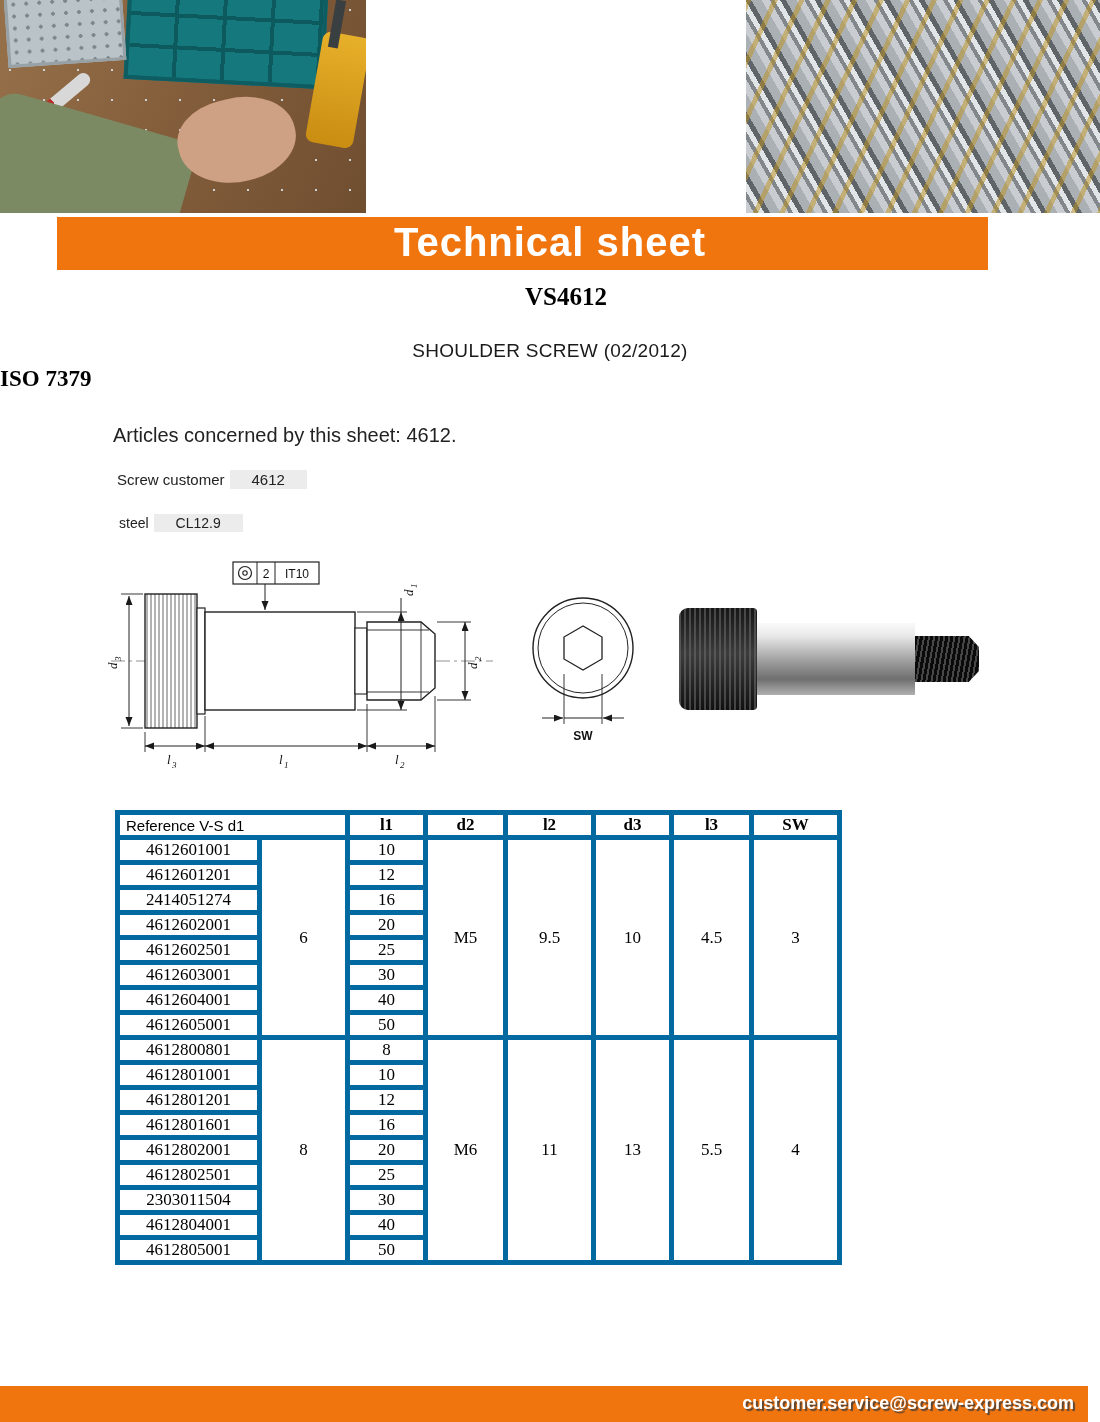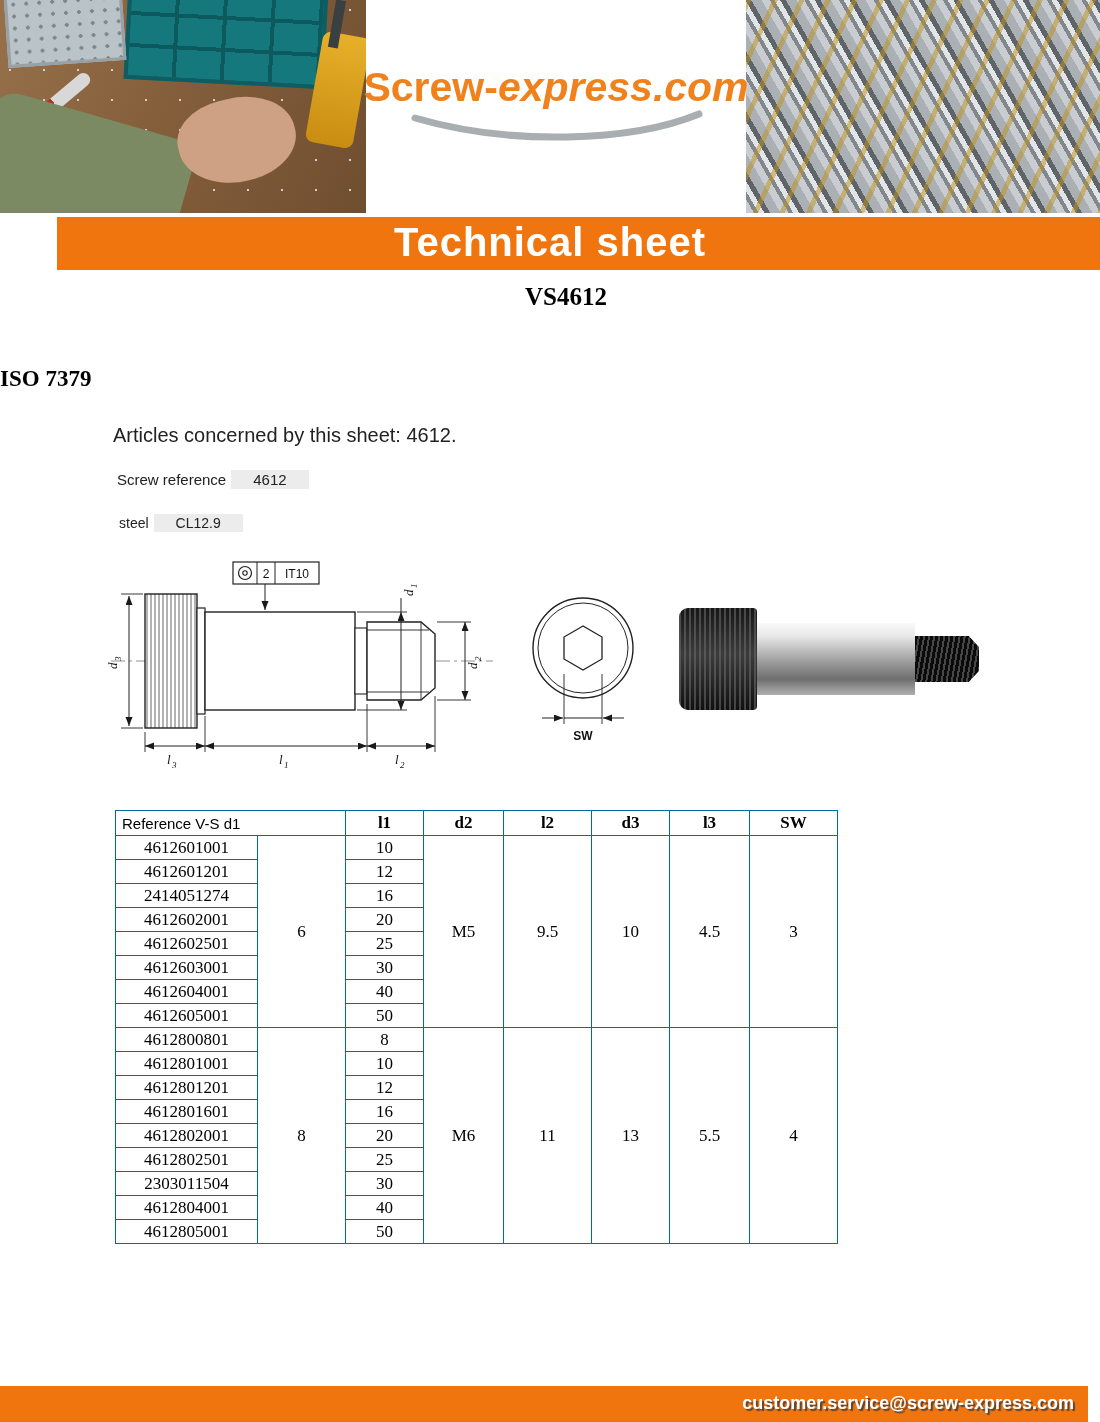--- a/index.html
+++ b/index.html
@@ -36,21 +36,21 @@
 
   
   .logo-wrap { position:absolute; left:366px; top:0; width:380px; height:213px;
     display:flex; flex-direction:column; align-items:center; justify-content:center; background:#fff; }
   .logo-text { font-size:41px; color:#f0821e; white-space:nowrap; line-height:1; }
   .logo-part1 { font-weight:bold; }
   .logo-part2 { font-style:italic; font-weight:bold; }
   .logo-swoosh { margin-top:2px; }
 
   
-  .banner { position:absolute; left:57px; top:217px; width:1043px; height:53px; background:#f1750f; }
+  .banner { position:absolute; left:57px; top:217px; width:931px; height:53px; background:#f1750f; }
   .banner-title { position:absolute; left:-57px; top:3px; width:1100px; text-align:center;
     color:#fff; font-size:40px; font-weight:bold; letter-spacing:1px; }
 
   
   .code-title { position:absolute; top:283px; left:16px; width:1100px; text-align:center;
     font-family:"Liberation Serif", serif; font-weight:bold; font-size:25px; color:#000; }
   .product-title { position:absolute; top:340px; left:0; width:1100px; text-align:center;
     font-size:19px; color:#1a1a1a; letter-spacing:.3px; }
   .standard-title { position:absolute; top:366px; left:0; width:1100px; text-align:left;
     font-family:"Liberation Serif", serif; font-weight:bold; font-size:23px; color:#000; }
@@ -78,21 +78,21 @@
       linear-gradient(180deg,#161616,#3c3c3c 45%,#101010); }
   .sp-shoulder { width:158px; height:72px;
     background:linear-gradient(180deg,#fafafa 0%, #e8e8e8 18%, #9a9a9a 55%, #6f6f6f 78%, #b0b0b0 100%); }
   .sp-thread { width:64px; height:46px;
     background:repeating-linear-gradient(100deg, #0a0a0a 0 3px, #474747 3px 5px);
     clip-path:polygon(0 0, 84% 0, 100% 24%, 100% 76%, 84% 100%, 0 100%); }
 
   
   .table-wrap { position:absolute; left:115px; top:810px; }
   .spec-table { border-collapse:collapse; table-layout:fixed; font-family:"Liberation Serif", serif; font-size:17px; color:#000; }
-  .spec-table th, .spec-table td { border:1px solid #0369a1; text-align:center; height:24px; padding:0 2px; }
+  .spec-table th, .spec-table td { border:5px solid #0369a1; text-align:center; height:24px; padding:0 2px; }
   .spec-table th { height:25px; }
   .ref-header { font-family:"Liberation Sans", sans-serif; font-weight:normal; font-size:15px; text-align:left !important; padding-left:6px !important; }
   .dim-header { font-family:"Liberation Serif", serif; font-weight:bold; font-size:17px; }
 
   
   .footer { position:absolute; left:0; top:1386px; width:1088px; height:36px; background:#f1750f; }
   .footer-email { position:absolute; right:14px; top:7px; font-size:18px; font-weight:bold; color:#fff;
     text-shadow:2px 2px 1px rgba(60,60,60,.85); }
 </style>
 </head>
@@ -104,39 +104,32 @@
     <div class="pl-shape pl-box1"></div>
     <div class="pl-shape pl-tray"></div>
     <div class="pl-shape pl-drill"></div>
     <div class="pl-shape pl-drill-bit"></div>
     <div class="pl-shape pl-tool-red"></div>
     <div class="pl-shape pl-sleeve"></div>
     <div class="pl-shape pl-hand"></div>
   </div>
   <div class="photo-right"></div>
 
-  <div class="logo-wrap">
-    <div class="logo-text">
-      <span class="logo-part1">Screw-</span><span class="logo-part2">express.com</span>
-    </div>
-    <svg class="logo-swoosh" width="310" height="36">
-      <path d="M14,8 C110,36 230,32 298,4" stroke="#9aa0a3" stroke-width="7" fill="none" stroke-linecap="round" opacity="0.85"></path>
-    </svg>
-  </div>
 
   <div class="banner">
     <div class="banner-title">Technical sheet</div>
   </div>
 
   <div class="code-title">VS4612</div>
+  <div class="product-title">SHOULDER SCREW (02/2012)</div>
   <div class="standard-title">ISO 7379</div>
 
   <div class="articles-line">Articles concerned by this sheet: 4612.</div>
   <div class="reference-line">
-    <span>Screw reference</span><span class="val-chip">4612</span>
+    <span>Screw customer</span><span class="val-chip">4612</span>
   </div>
   <div class="material-line">
     <span>steel</span><span class="val-chip">CL12.9</span>
   </div>
 
   <div class="drawing-area">
 
     <svg class="side-view" viewBox="0 0 395 215">
       <defs>
         <marker id="arrA" markerWidth="10" markerHeight="8" refX="9" refY="3.5" orient="auto-start-reverse">

